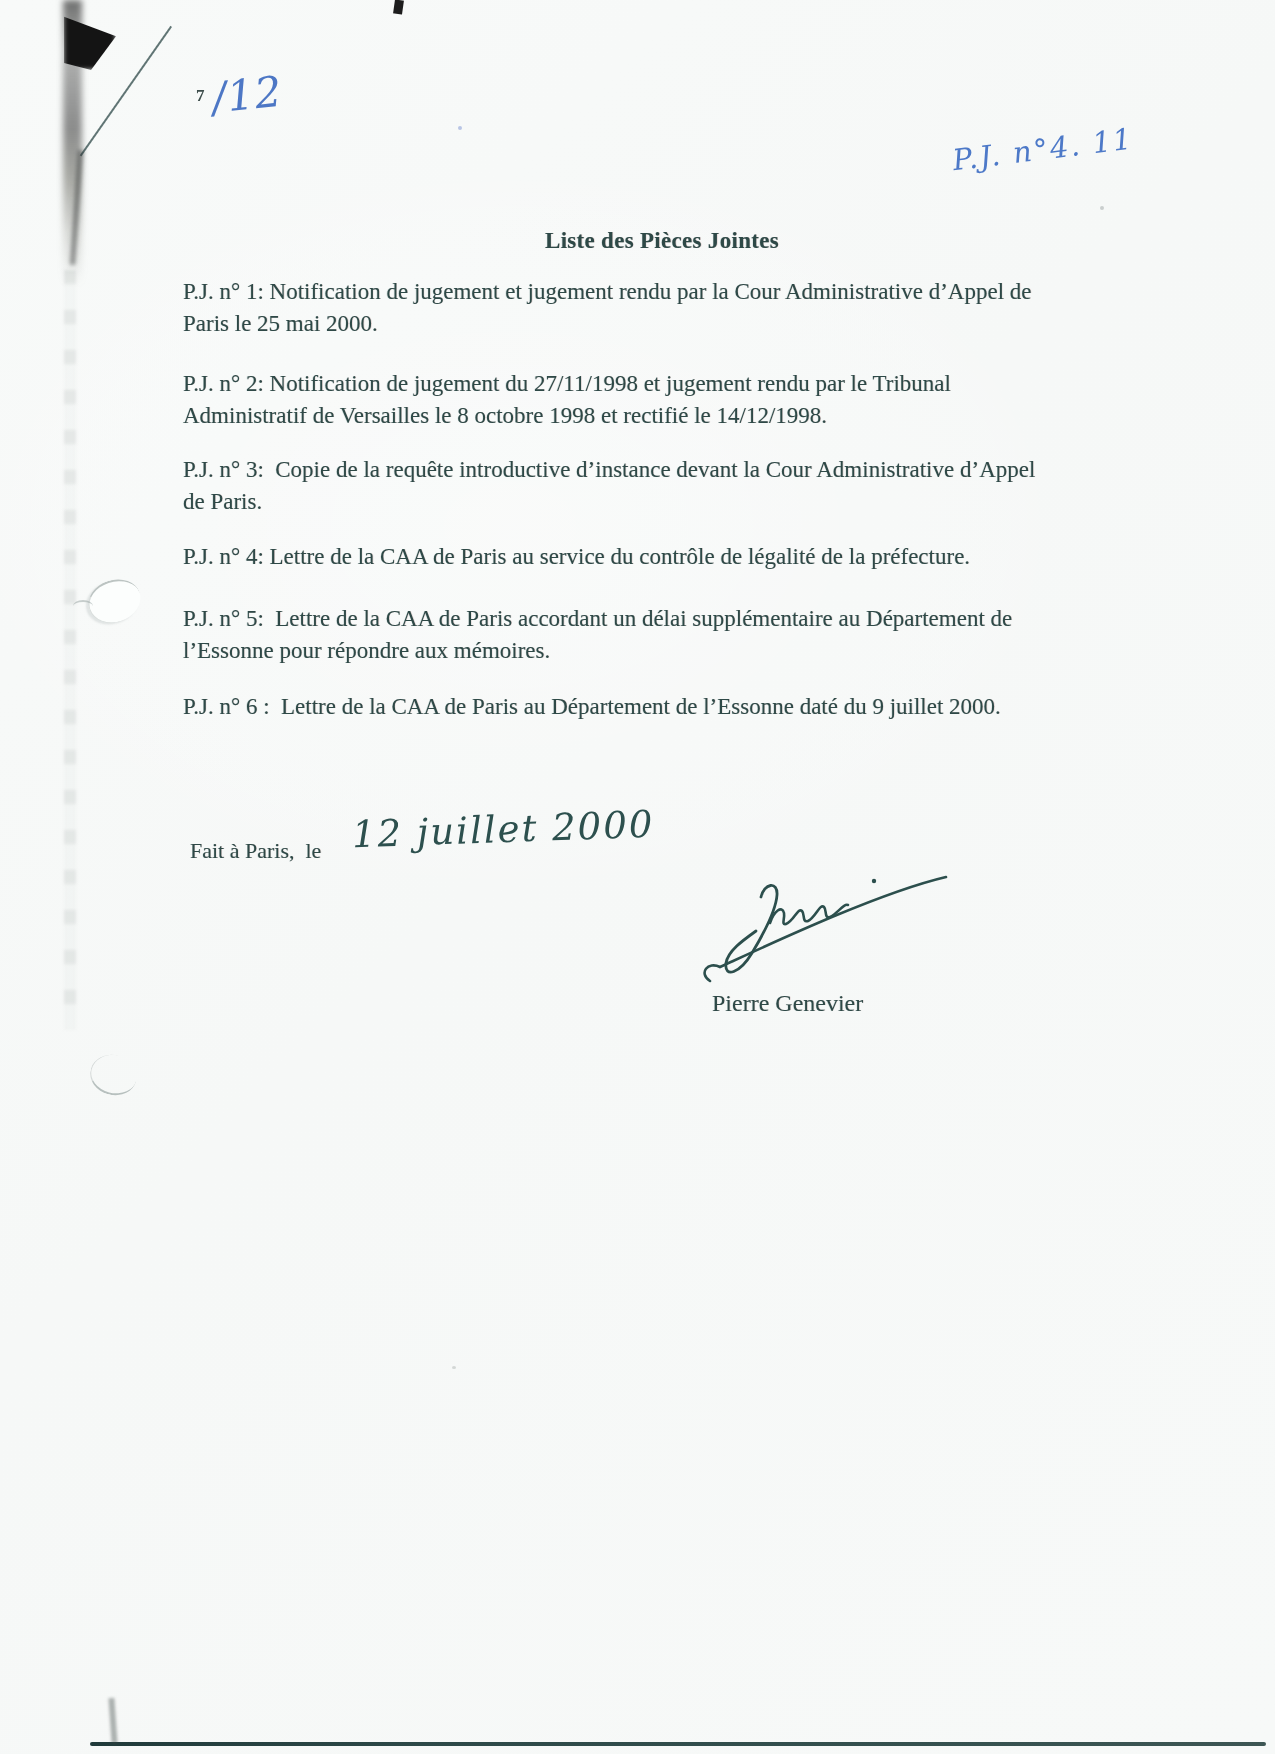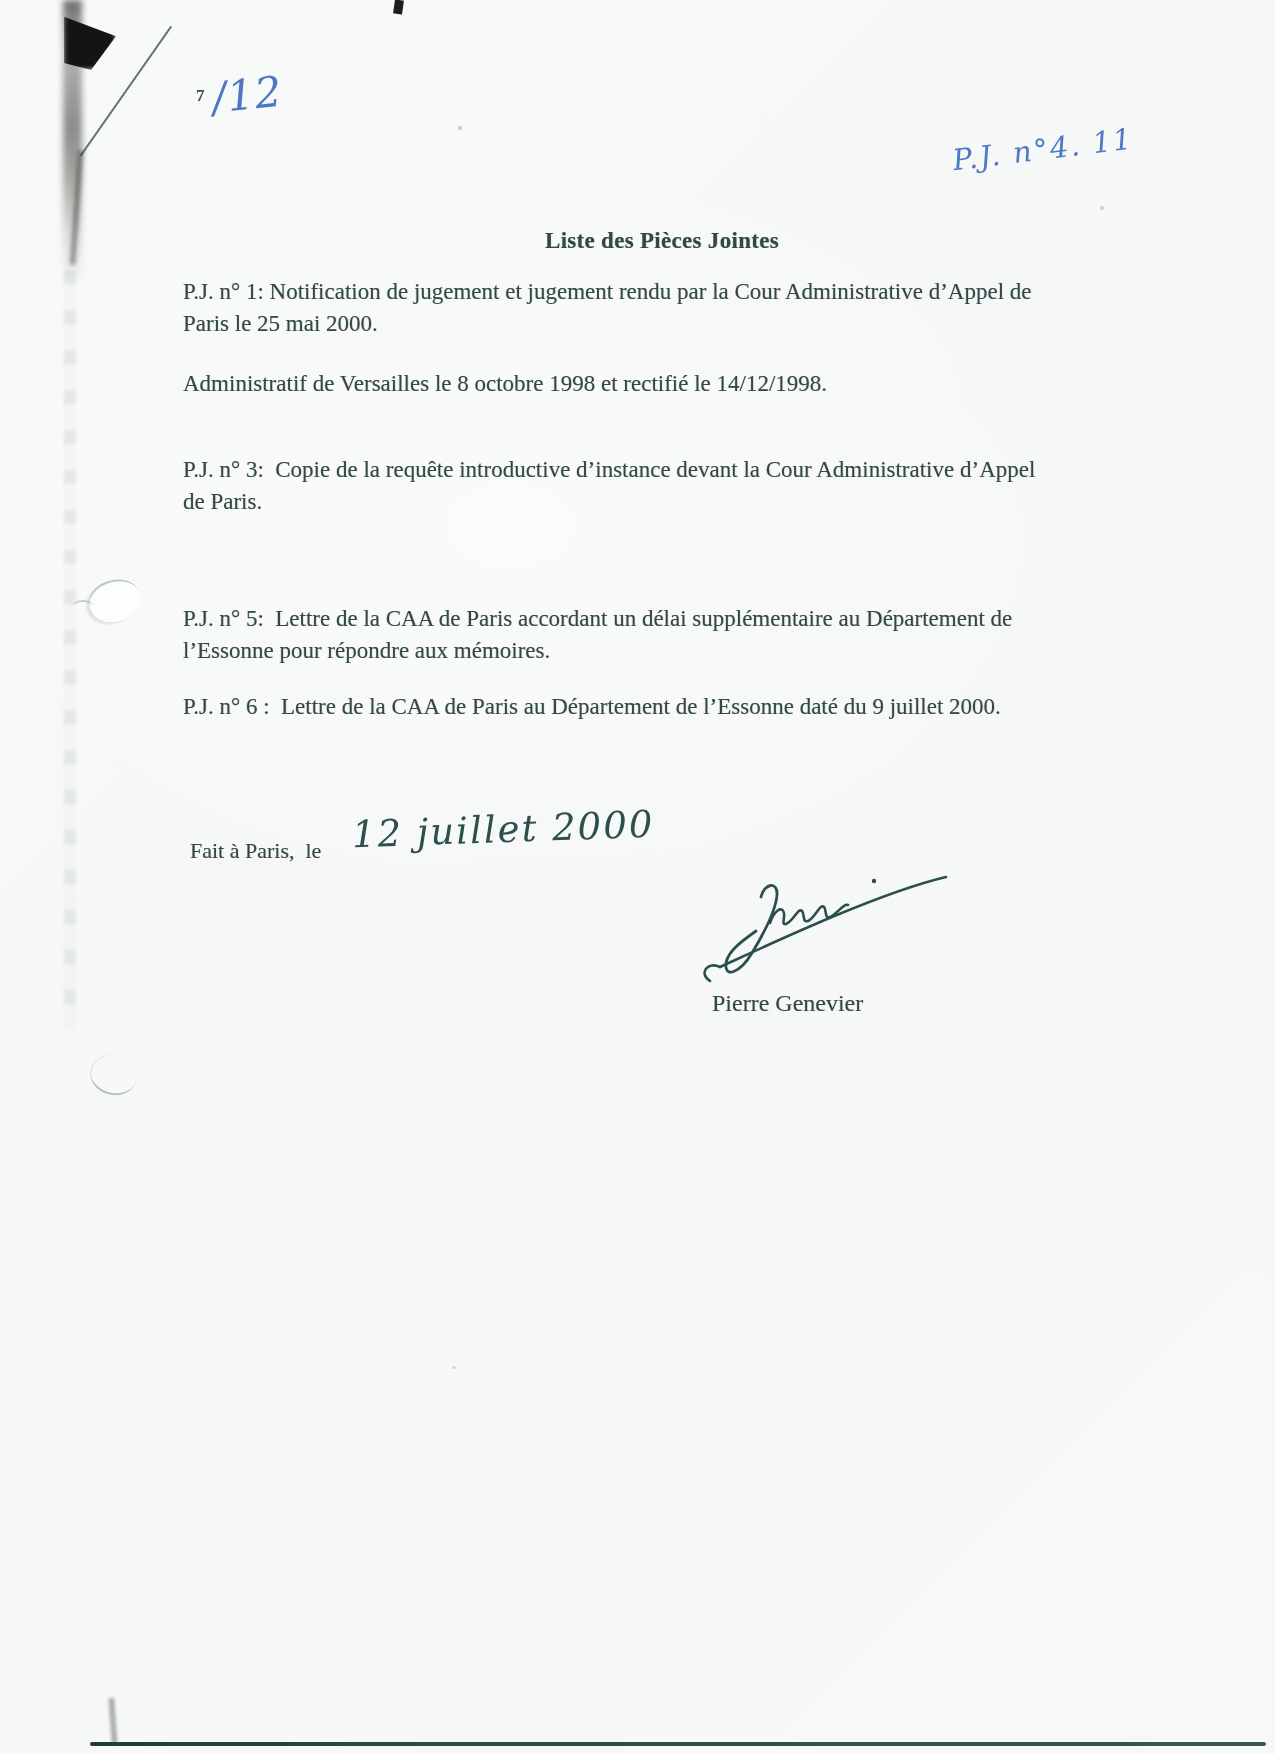--- a/index.html
+++ b/index.html
@@ -157,25 +157,29 @@
 
   <div class="hw hw-note">P.J. n°4. 11</div>
 
   <div class="title ink">Liste des Pièces Jointes</div>
 
   <div class="para ink" style="top:276px">
     <div class="line">P.J. n° 1: Notification de jugement et jugement rendu par la Cour Administrative d’Appel de</div>
     <div class="line">Paris le 25 mai 2000.</div>
   </div>
   <div class="para ink" style="top:368px">
+    <div class="line">P.J. n° 2: Notification de jugement du 27/11/1998 et jugement rendu par le Tribunal</div>
     <div class="line">Administratif de Versailles le 8 octobre 1998 et rectifié le 14/12/1998.</div>
   </div>
   <div class="para ink" style="top:454px">
     <div class="line">P.J. n° 3:  Copie de la requête introductive d’instance devant la Cour Administrative d’Appel</div>
     <div class="line">de Paris.</div>
+  </div>
+  <div class="para ink" style="top:541px">
+    <div class="line">P.J. n° 4: Lettre de la CAA de Paris au service du contrôle de légalité de la préfecture.</div>
   </div>
   <div class="para ink" style="top:603px">
     <div class="line">P.J. n° 5:  Lettre de la CAA de Paris accordant un délai supplémentaire au Département de</div>
     <div class="line">l’Essonne pour répondre aux mémoires.</div>
   </div>
   <div class="para ink" style="top:691px">
     <div class="line">P.J. n° 6 :  Lettre de la CAA de Paris au Département de l’Essonne daté du 9 juillet 2000.</div>
   </div>
 
   <div class="dateline ink">Fait à Paris,  le</div>

